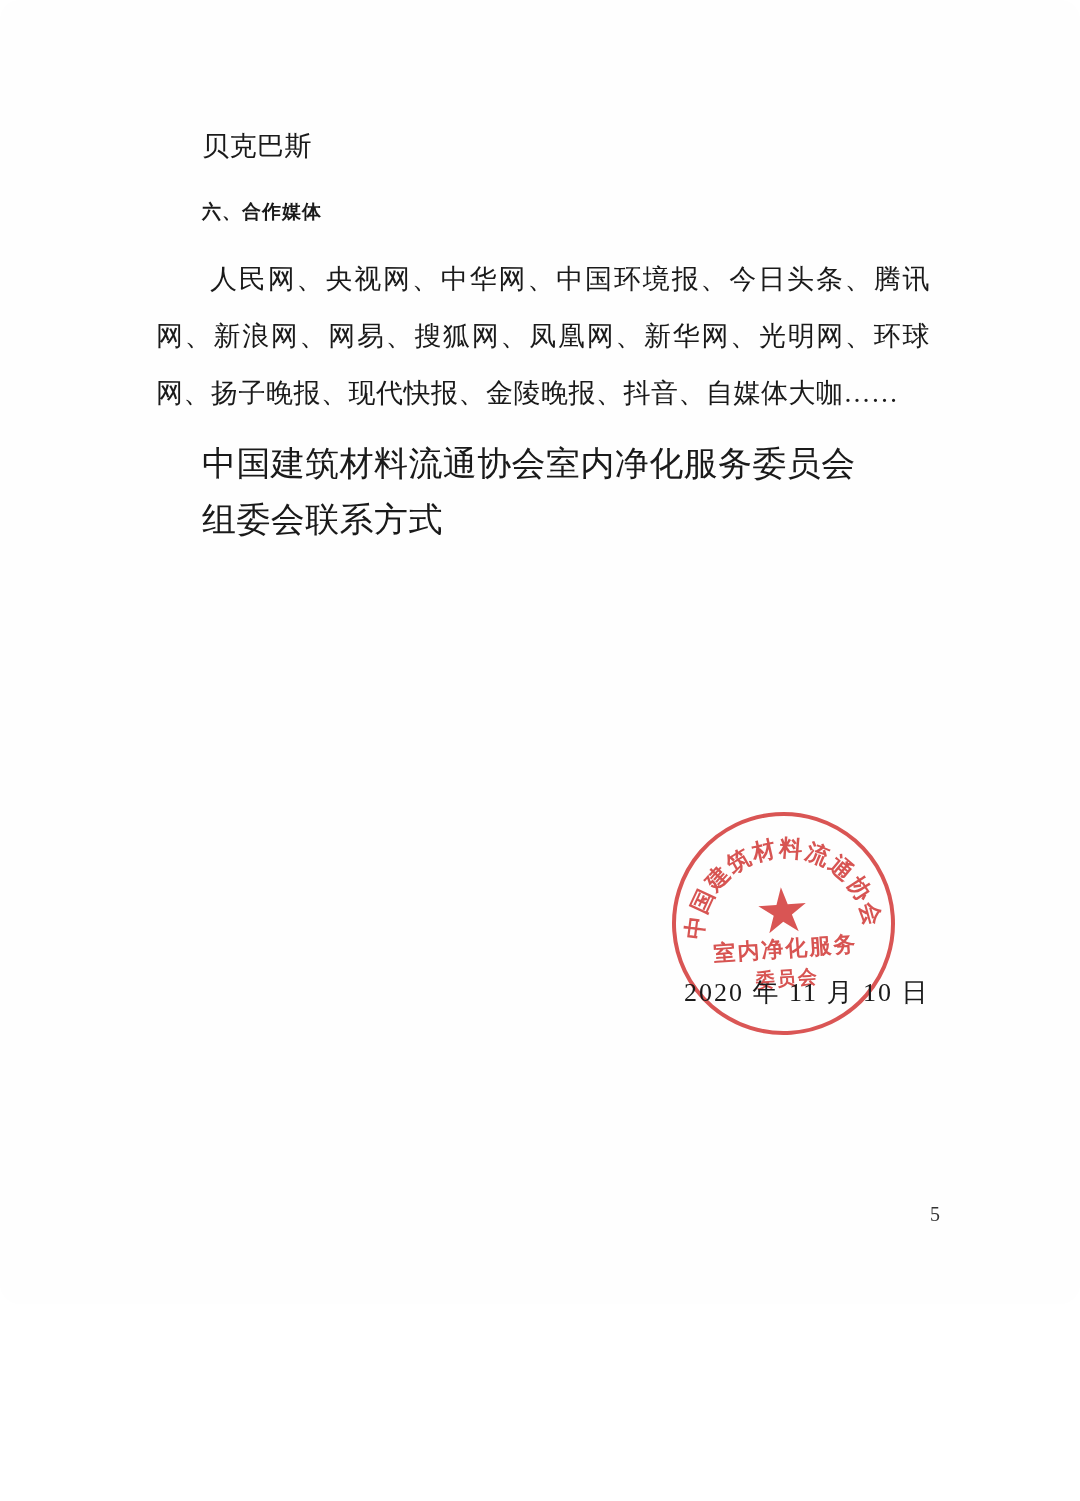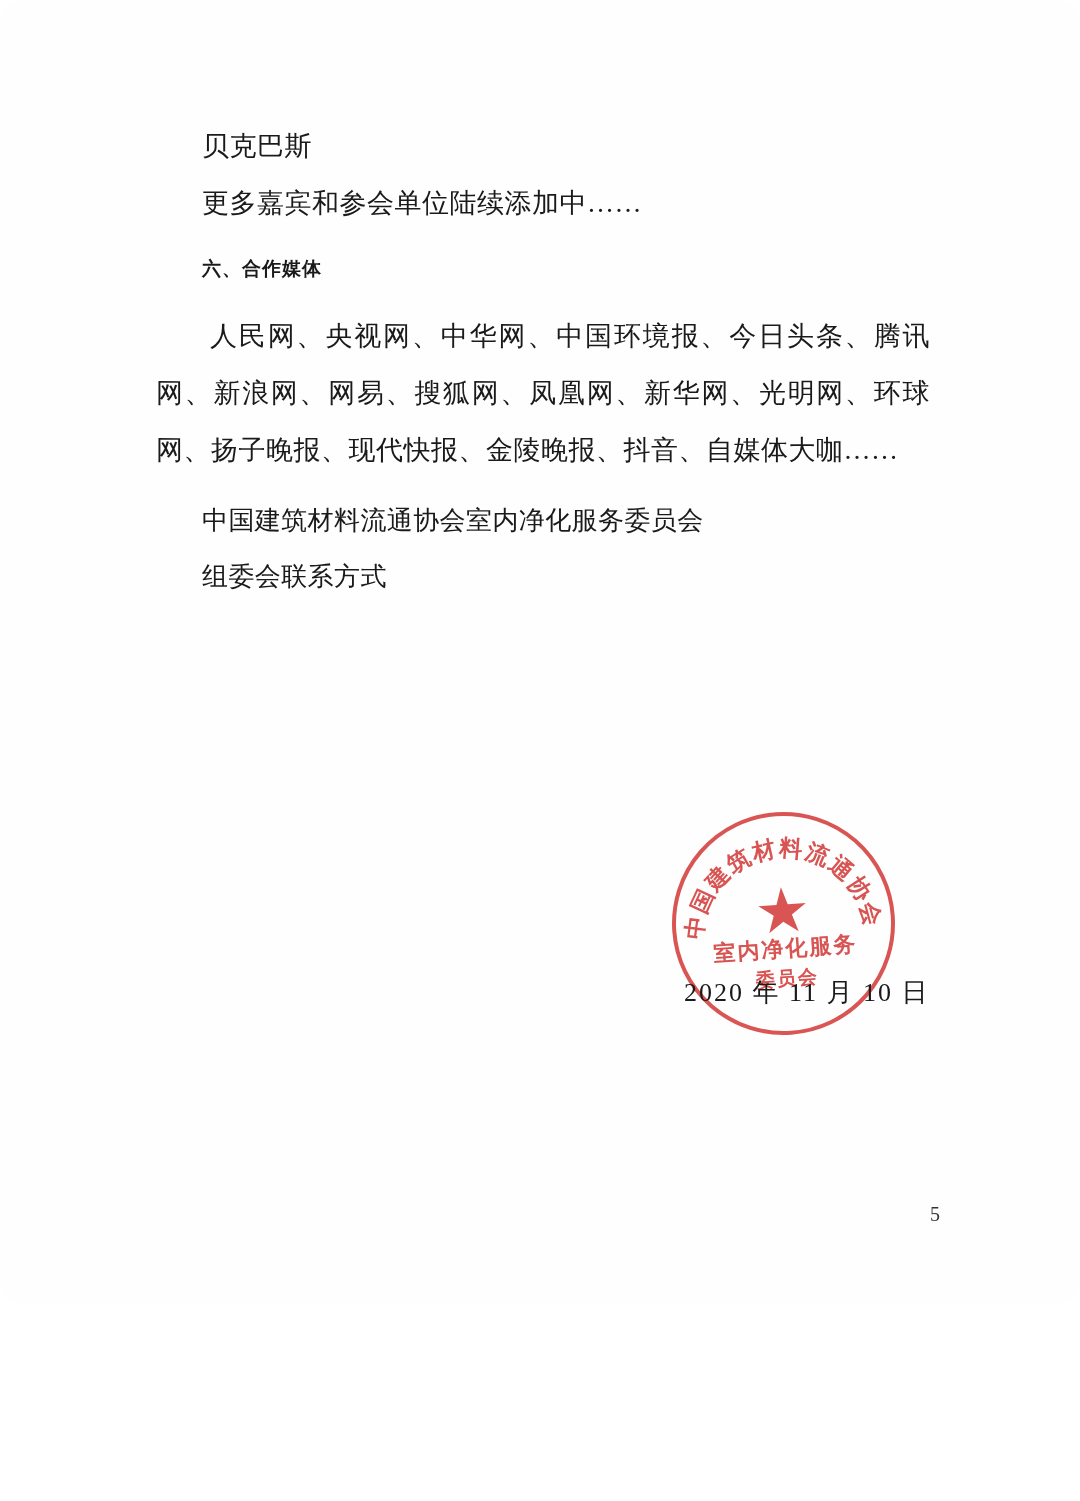--- a/index.html
+++ b/index.html
@@ -42,21 +42,21 @@
   .block-justify {
     font-size: 27px;
     line-height: 57px;
     text-indent: 54px;
     margin: 8px;
     text-align: justify;
     text-align-last: left;
     letter-spacing: 0.5px;
   }
   .contact-line {
-    font-size: 26px;
+    font-size: 34px;
     line-height: 56px;
     margin: 0;
     text-indent: 54px;
     letter-spacing: 0.4px;
   }
   .gap-small { height: 6px; }
 
   
   .seal {
     position: absolute;
@@ -137,21 +137,20 @@
 </style>
 </head>
 <body>
 
 <div class="page">
 
   <div class="content">
 
     <p class="para">贝克巴斯</p>
 
-    <p class="para">更多嘉宾和参会单位陆续添加中……</p>
 
     <div class="gap-small"></div>
 
     <h2 class="heading">六、合作媒体</h2>
 
     <p class="block-justify">人民网、央视网、中华网、中国环境报、今日头条、腾讯网、新浪网、网易、搜狐网、凤凰网、新华网、光明网、环球网、扬子晚报、现代快报、金陵晚报、抖音、自媒体大咖……</p>
 
     <div class="gap-small"></div>
 
 

